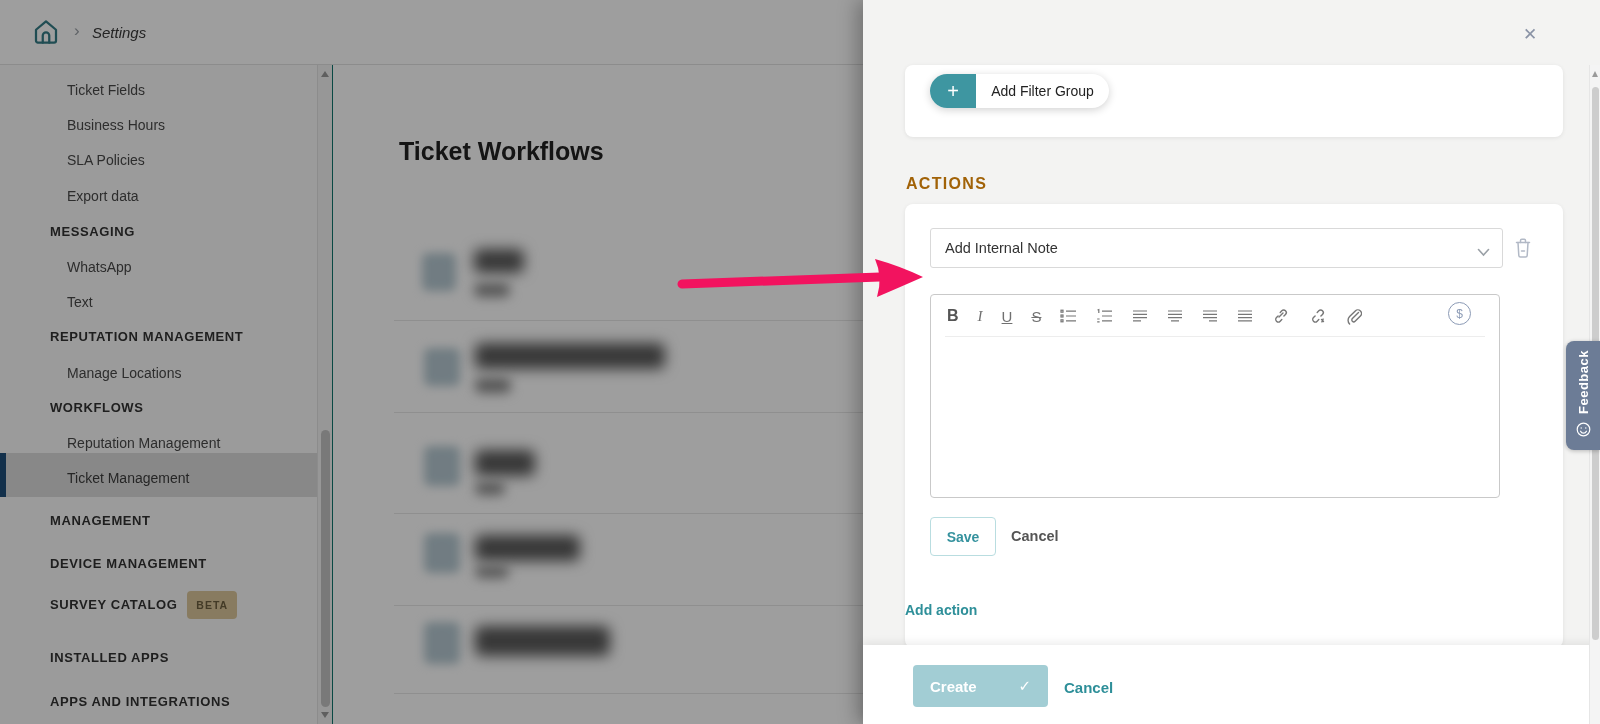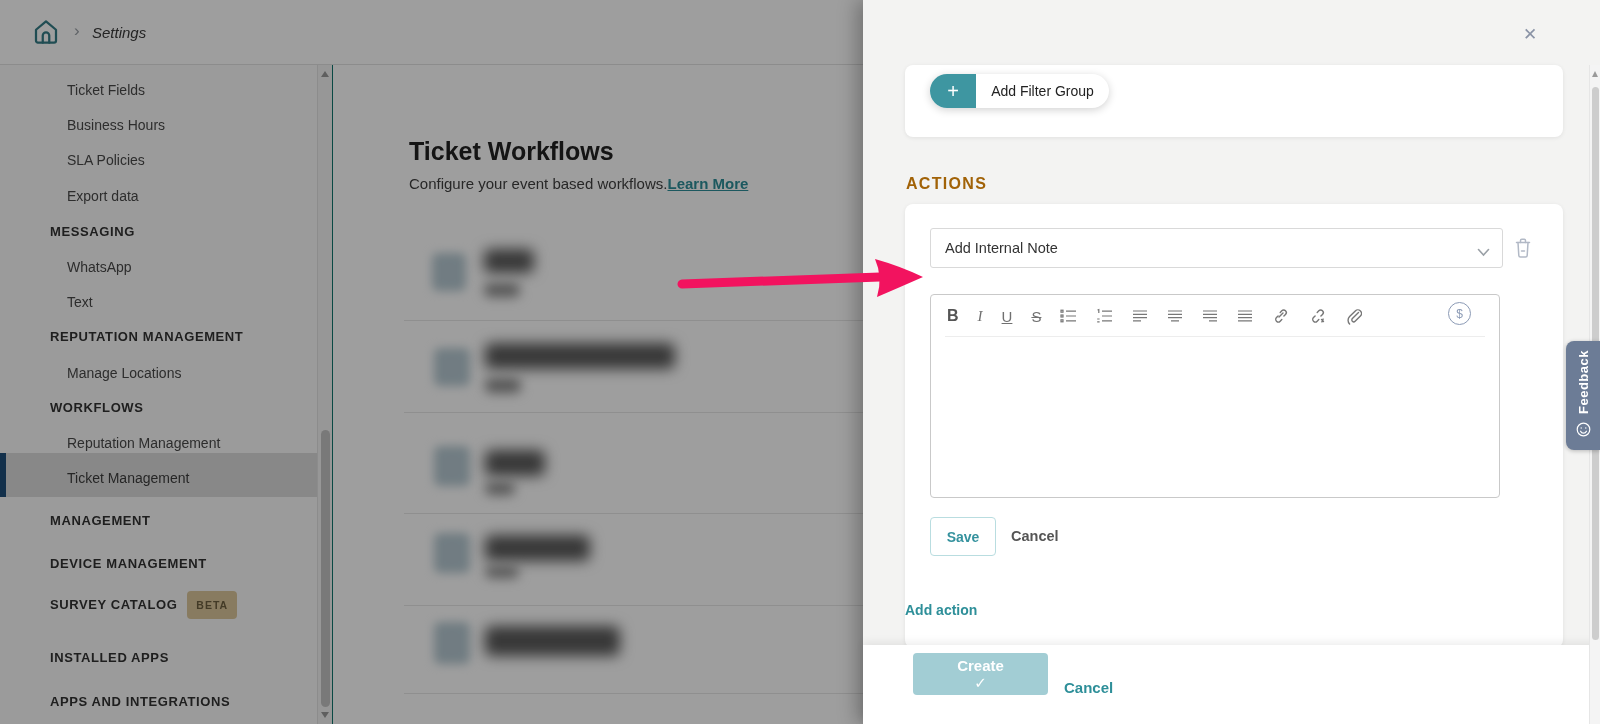--- a/index.html
+++ b/index.html
@@ -18,21 +18,21 @@
   .side-item.section{left:50px;font-size:13px;font-weight:bold;color:#333;letter-spacing:.6px;display:flex;align-items:center;gap:10px;}
   .sel-band{position:absolute;left:0;top:388px;width:318px;height:44px;background:#dcdcdc;}
   .sel-bar{position:absolute;left:0;top:0;width:6px;height:44px;background:#1f4e79;}
   .beta-badge{display:inline-block;background:#dcc79b;color:#6d5f3f;font-size:10.5px;font-weight:bold;letter-spacing:1px;padding:4px 9px;border-radius:4px;}
   .side-scroll{position:absolute;left:317px;top:65px;width:15px;height:659px;background:#f4f4f4;border-left:1px solid #e3e3e3;}
   .side-thumb{position:absolute;left:3px;top:365px;width:9px;height:277px;background:#c4c4c4;border-radius:5px;}
   .scroll-arrow{position:absolute;left:3px;width:0;height:0;border-left:4.5px solid transparent;border-right:4.5px solid transparent;}
   .scroll-arrow.up{top:6px;border-bottom:6px solid #9a9a9a;}
   .scroll-arrow.down{bottom:6px;border-top:6px solid #9a9a9a;}
 
-  .main{position:absolute;left:334px;top:65px;width:529px;height:659px;background:#fff;margin-left:10px;}
+  .main{position:absolute;left:334px;top:65px;width:529px;height:659px;background:#fff;}
   .main-title{position:absolute;left:65px;top:72px;font-size:25px;font-weight:bold;color:#222;}
   .main-sub{position:absolute;left:65px;top:110px;font-size:15px;color:#3f3f3f;}
   .learn-more{color:#2e8f99;font-weight:bold;text-decoration:underline;cursor:pointer;}
   .row-divider{position:absolute;left:60px;width:470px;height:1px;background:#e7e7e7;}
   .blob{position:absolute;border-radius:6px;}
   .blob.icon{background:#b6c9d2;filter:blur(5px);}
   .blob.txt{background:#5a5a5a;filter:blur(7px);}
   .blob.sub{background:#8a8a8a;filter:blur(6px);}
 
   .dim{position:absolute;left:0;top:0;width:863px;height:724px;background:rgba(0,0,0,0.38);z-index:2;}
@@ -66,21 +66,21 @@
   .tb-curr{position:absolute;right:28px;top:7px;width:23px;height:23px;border:1.4px solid #8b9ab5;border-radius:50%;color:#8b9ab5;font-size:12px;display:flex;align-items:center;justify-content:center;cursor:pointer;}
   .tb-sep{position:absolute;left:14px;right:14px;top:41px;height:1px;background:#ededed;}
   .editor-text{position:absolute;left:14px;top:56px;font-size:15px;color:#8a8a8a;}
 
   .save-btn{position:absolute;left:25px;top:313px;width:66px;height:39px;background:#fff;border:1px solid #b9dde0;border-radius:4px;color:#35929e;font-size:14px;font-weight:bold;display:flex;align-items:center;justify-content:center;cursor:pointer;}
   .editor-cancel{position:absolute;left:106px;top:324px;font-size:14.5px;font-weight:bold;color:#555;cursor:pointer;}
 
   .add-action{position:absolute;left:42px;top:602px;font-size:14px;font-weight:bold;color:#2e8f99;cursor:pointer;}
 
   .panel-footer{position:absolute;left:0;top:645px;width:737px;height:79px;background:#fff;box-shadow:0 -3px 8px rgba(0,0,0,0.07);}
-  .create-btn{position:absolute;left:50px;top:8px;width:135px;height:42px;background:#a2cdd4;border-radius:4px;color:#fff;font-size:15px;font-weight:bold;display:flex;align-items:center;justify-content:space-between;padding:4px 17px;cursor:pointer;flex-direction:column;}
+  .create-btn{position:absolute;left:50px;top:20px;width:135px;height:42px;background:#a2cdd4;border-radius:4px;color:#fff;font-size:15px;font-weight:bold;display:flex;align-items:center;justify-content:space-between;padding:14px 17px;cursor:pointer;}
   .footer-cancel{position:absolute;left:201px;top:34px;font-size:15px;font-weight:bold;color:#2e8f99;cursor:pointer;}
 
   .panel-scroll{position:absolute;left:726px;top:65px;width:11px;height:659px;background:#f4f4f4;border-left:1px solid #e6e6e6;}
   .panel-thumb{position:absolute;left:2px;top:22px;width:7px;height:553px;background:#cdcdcd;border-radius:4px;}
   .panel-scroll .scroll-arrow{left:2px;border-left-width:3.5px;border-right-width:3.5px;}
 
   
   .arrow-wrap{position:absolute;left:665px;top:250px;width:270px;height:60px;z-index:4;pointer-events:none;}
 
   
@@ -132,23 +132,20 @@
     </div>
 
     <div class="side-scroll">
       <div class="scroll-arrow up"></div>
       <div class="side-thumb"></div>
       <div class="scroll-arrow down"></div>
     </div>
 
     <div class="main">
       <div class="main-title">Ticket Workflows</div>
-      <div class="main-sub">
-        <span>Configure your event based workflows.</span><span class="learn-more">Learn More</span>
-      </div>
 
       <div class="blob icon" style="left:88px;top:188px;width:34px;height:38px;"></div>
       <div class="blob txt" style="left:140px;top:184px;width:50px;height:24px;"></div>
       <div class="blob sub" style="left:140px;top:218px;width:36px;height:14px;"></div>
       <div class="row-divider" style="top:255px"></div>
 
       <div class="blob icon" style="left:90px;top:283px;width:36px;height:38px;"></div>
       <div class="blob txt" style="left:141px;top:278px;width:190px;height:26px;"></div>
       <div class="blob sub" style="left:141px;top:313px;width:36px;height:15px;"></div>
       <div class="row-divider" style="top:347px"></div>

